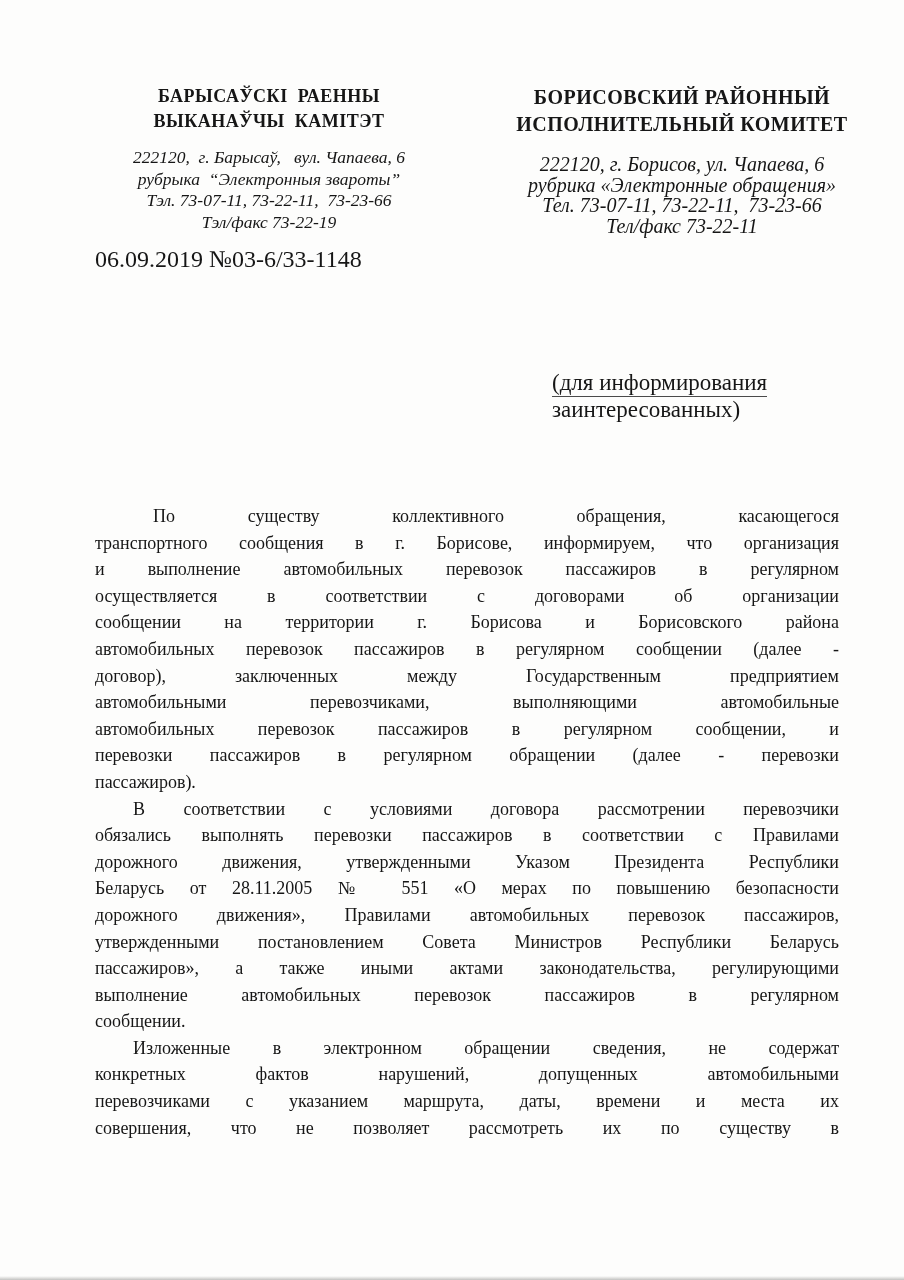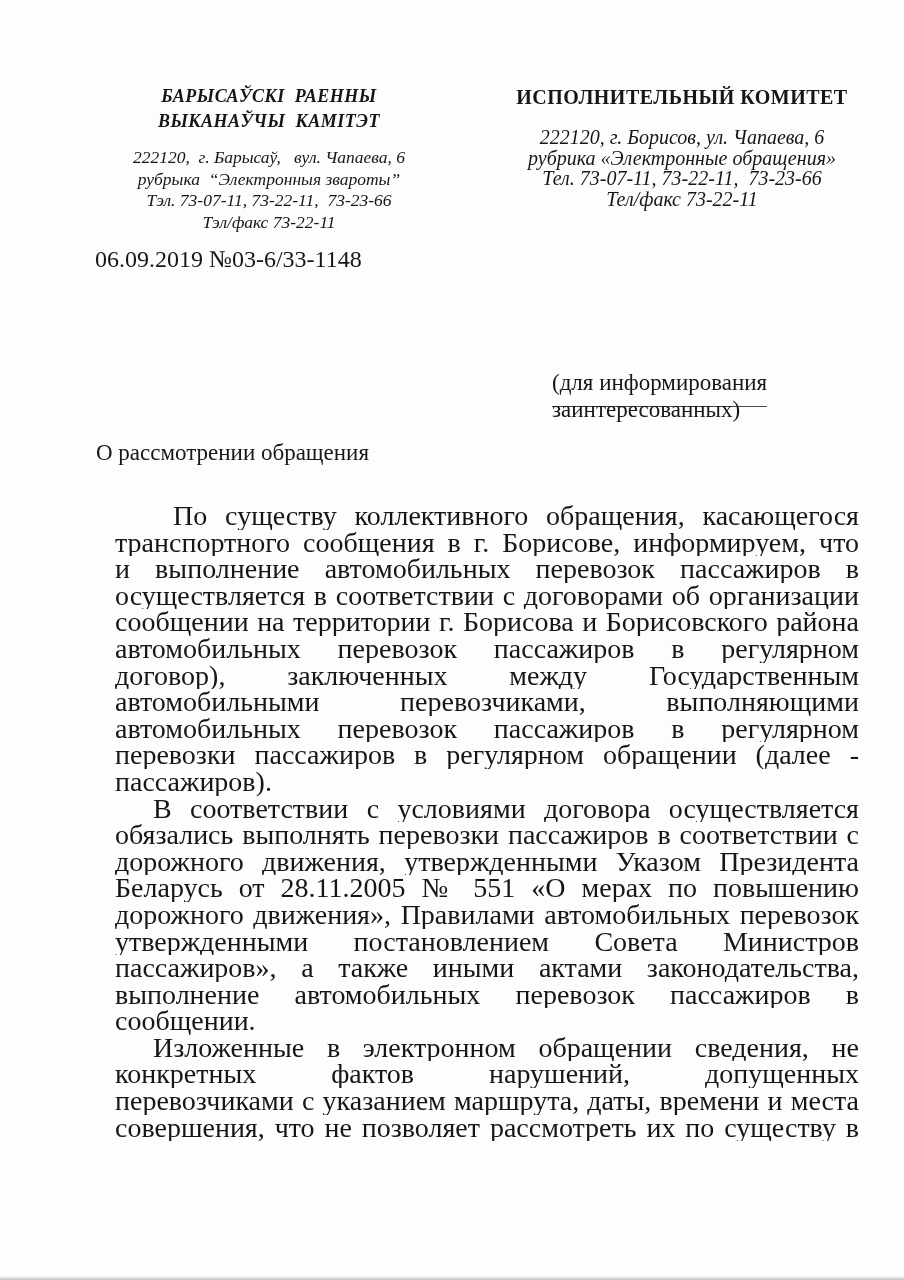--- a/index.html
+++ b/index.html
@@ -23,21 +23,21 @@
     top: 84px;
     text-align: center;
   }
   .org-left  { left: 78px;  width: 382px; }
   .org-right { left: 486px; width: 392px; }
   .org-title-line {
     font-weight: bold;
     white-space: pre-wrap;
     letter-spacing: 0.5px;
   }
-  .org-left  .org-title-line { font-size: 18px; line-height: 25px; font-style: italic; }
+  .org-left  .org-title-line { font-size: 18px; line-height: 25px; }
   .org-right .org-title-line { font-size: 20px; line-height: 27px; }
   .org-address {
     margin-top: 13px;
     font-style: italic;
   }
   .org-left  .org-address { font-size: 17.5px; line-height: 21.5px; }
   .org-right .org-address { font-size: 20px;   line-height: 20.5px; margin-top: 16px; }
   .address-line { white-space: pre-wrap; }
 
   
@@ -53,39 +53,38 @@
   .info-note {
     position: absolute;
     left: 552px;
     top: 370px;
     width: 300px;
     font-size: 23px;
     line-height: 26.5px;
   }
   .info-note .underlined {
     border-bottom: 1px solid #4a4a4a;
-    padding-bottom: 11px;
+    padding-bottom: 1px;
   }
 
   
   .subject-line {
     position: absolute;
     left: 96px;
     top: 440px;
     font-size: 23px;
   }
 
   
   .letter-body {
     position: absolute;
     left: 95px;
     top: 503px;
     width: 744px;
-    font-size: 28px;
-    margin-left: 20px;
+    font-size: 18px;
   }
   .line {
     height: 26.6px;
     line-height: 26.6px;
     text-align: justify;
     text-align-last: justify;
     text-justify: inter-word;
     overflow: hidden;
   }
   .line.first { text-indent: 38px; }
@@ -110,59 +109,59 @@
 
 <div class="page" data-name="scanned-letter-page">
 
   <div class="org-block org-left" data-name="org-header-left">
     <div class="org-title-line" data-name="org-left-title-line-1">БАРЫСАЎСКІ  РАЕННЫ</div>
     <div class="org-title-line" data-name="org-left-title-line-2">ВЫКАНАЎЧЫ  КАМІТЭТ</div>
     <div class="org-address" data-name="org-left-address">
       <div class="address-line" data-name="address-line">222120,  г. Барысаў,   вул. Чапаева, 6</div>
       <div class="address-line" data-name="address-line">рубрыка  “Электронныя звароты”</div>
       <div class="address-line" data-name="address-line">Тэл. 73-07-11, 73-22-11,  73-23-66</div>
-      <div class="address-line" data-name="address-line">Тэл/факс 73-22-11</div>
+      <div class="address-line" data-name="address-line">Тэл/факс 73-22-19</div>
     </div>
   </div>
 
   <div class="org-block org-right" data-name="org-header-right">
+    <div class="org-title-line" data-name="org-right-title-line-1">БОРИСОВСКИЙ РАЙОННЫЙ</div>
     <div class="org-title-line" data-name="org-right-title-line-2">ИСПОЛНИТЕЛЬНЫЙ КОМИТЕТ</div>
     <div class="org-address" data-name="org-right-address">
       <div class="address-line" data-name="address-line">222120, г. Борисов, ул. Чапаева, 6</div>
       <div class="address-line" data-name="address-line">рубрика «Электронные обращения»</div>
       <div class="address-line" data-name="address-line">Тел. 73-07-11, 73-22-11,  73-23-66</div>
       <div class="address-line" data-name="address-line">Тел/факс 73-22-11</div>
     </div>
   </div>
 
   <div class="reference-line" data-name="reference-line">06.09.2019 №03-6/33-1148</div>
 
   <div class="info-note" data-name="info-note">
     <div data-name="info-note-line-1"><span class="underlined">(для информирования</span></div>
     <div data-name="info-note-line-2">заинтересованных)</div>
   </div>
 
-  <div class="subject-line" data-name="subject-line">О рассмотрении обращения</div>
 
   <div class="letter-body" data-name="letter-body">
       <div class="para" data-name="paragraph-1">
         <div class="line first" data-name="body-line">По существу коллективного обращения, касающегося</div>
         <div class="line" data-name="body-line">транспортного сообщения в г. Борисове, информируем, что организация</div>
         <div class="line" data-name="body-line">и выполнение автомобильных перевозок пассажиров в регулярном</div>
         <div class="line" data-name="body-line">осуществляется в соответствии с договорами об организации</div>
         <div class="line" data-name="body-line">сообщении на территории г. Борисова и Борисовского района</div>
         <div class="line" data-name="body-line">автомобильных перевозок пассажиров в регулярном сообщении (далее -</div>
         <div class="line" data-name="body-line">договор), заключенных между Государственным предприятием</div>
         <div class="line" data-name="body-line">автомобильными перевозчиками, выполняющими автомобильные</div>
         <div class="line" data-name="body-line">автомобильных перевозок пассажиров в регулярном сообщении, и</div>
         <div class="line" data-name="body-line">перевозки пассажиров в регулярном обращении (далее - перевозки</div>
         <div class="line endline" data-name="body-line">пассажиров).</div>
       </div>
       <div class="para" data-name="paragraph-2">
-        <div class="line first" data-name="body-line">В соответствии с условиями договора осуществляется перевозчики</div>
+        <div class="line first" data-name="body-line">В соответствии с условиями договора рассмотрении перевозчики</div>
         <div class="line" data-name="body-line">обязались выполнять перевозки пассажиров в соответствии с Правилами</div>
         <div class="line" data-name="body-line">дорожного движения, утвержденными Указом Президента Республики</div>
         <div class="line" data-name="body-line">Беларусь от 28.11.2005 № 551 «О мерах по повышению безопасности</div>
         <div class="line" data-name="body-line">дорожного движения», Правилами автомобильных перевозок пассажиров,</div>
         <div class="line" data-name="body-line">утвержденными постановлением Совета Министров Республики Беларусь</div>
         <div class="line" data-name="body-line">пассажиров», а также иными актами законодательства, регулирующими</div>
         <div class="line" data-name="body-line">выполнение автомобильных перевозок пассажиров в регулярном</div>
         <div class="line endline" data-name="body-line">сообщении.</div>
       </div>
       <div class="para" data-name="paragraph-3">

